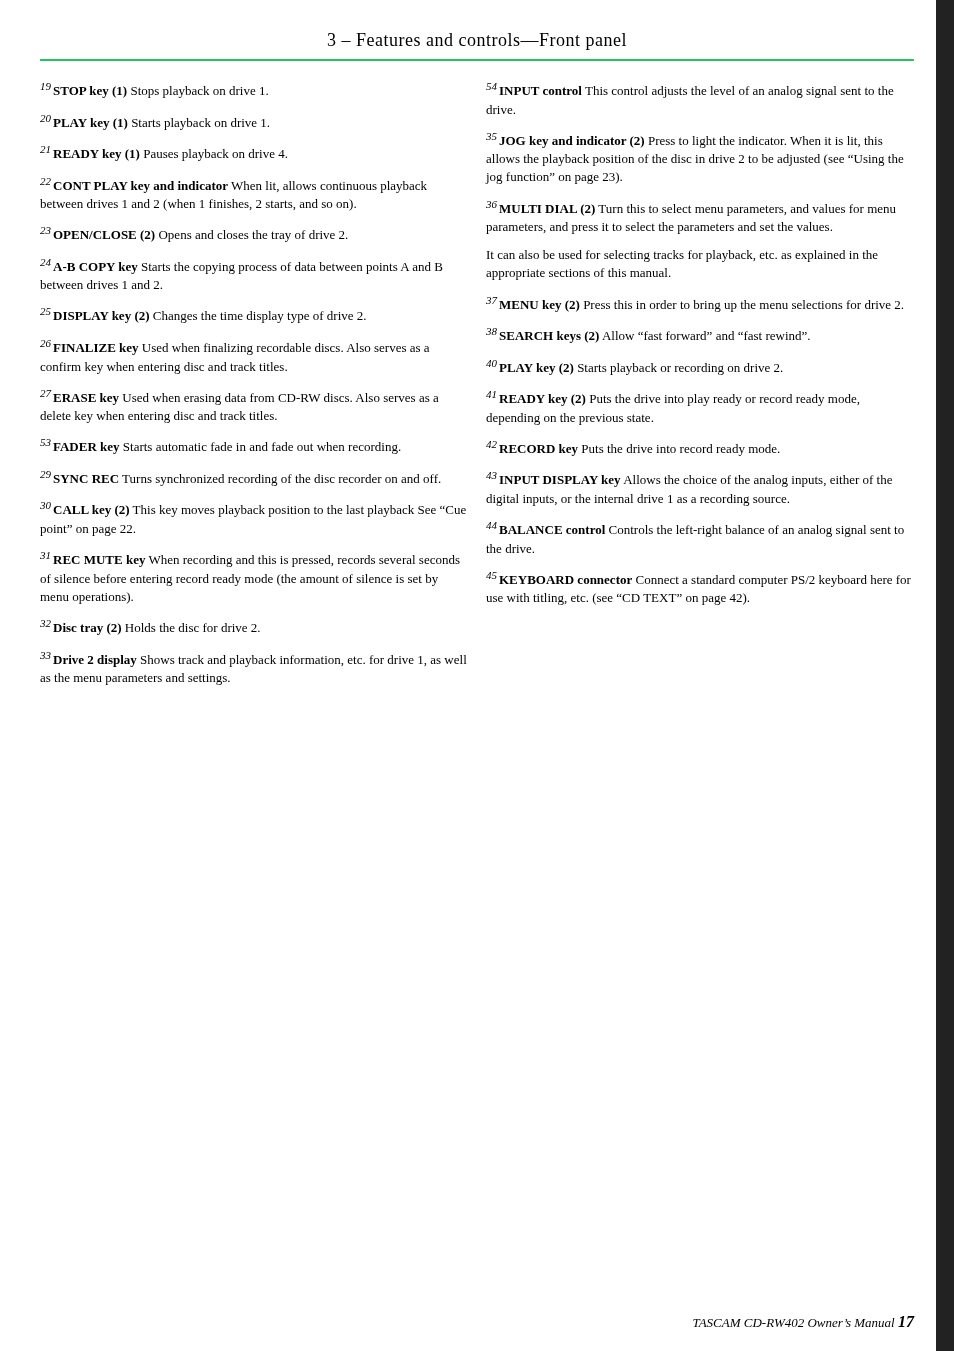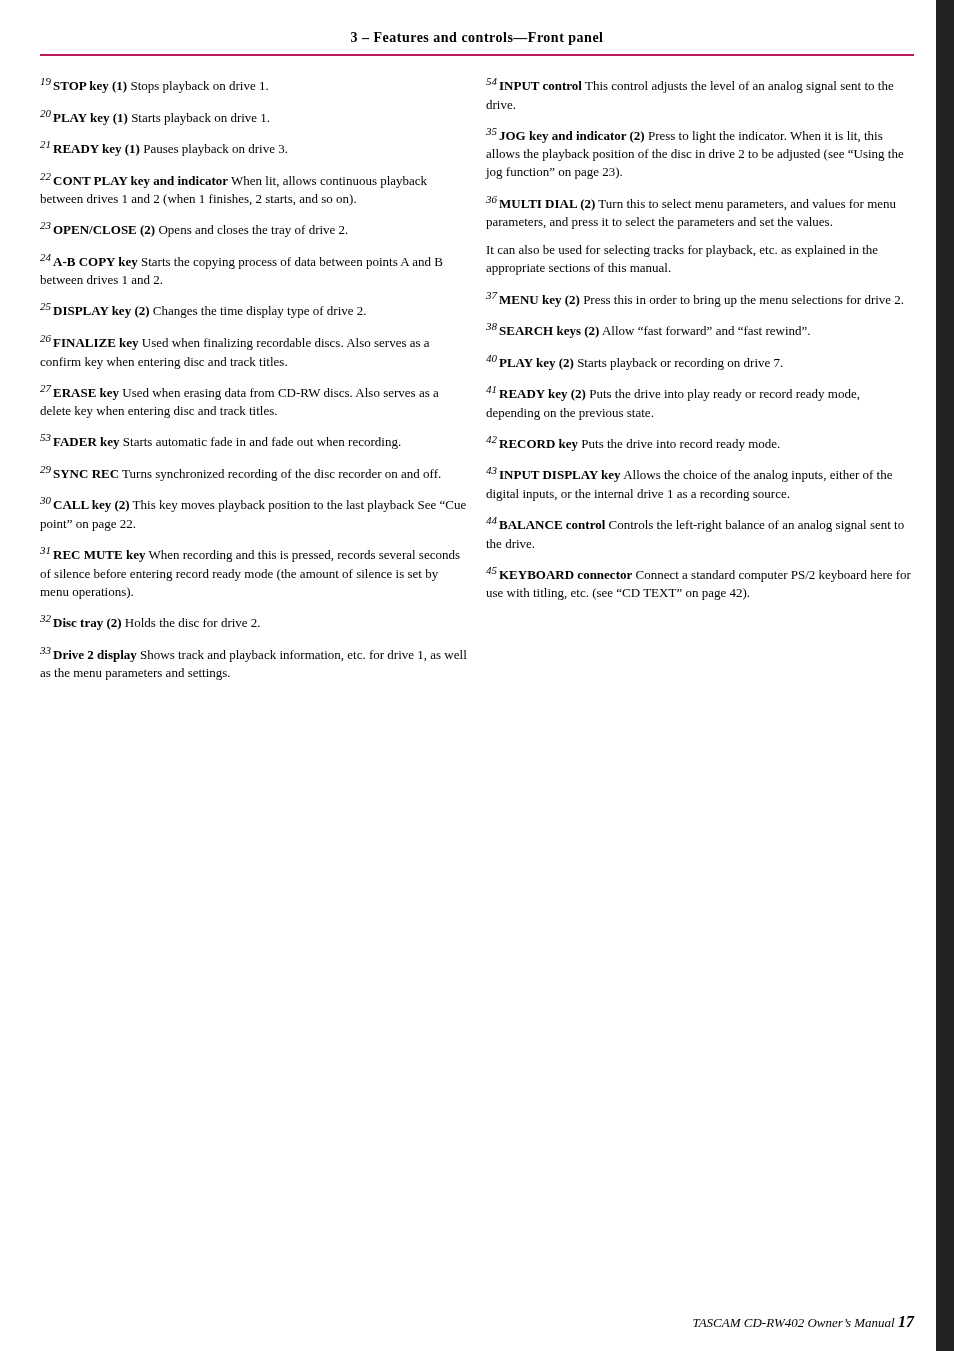--- a/index.html
+++ b/index.html
@@ -13,23 +13,23 @@
     }
     .page {
       width: 954px;
       min-height: 1351px;
       background: #fff;
       position: relative;
       padding: 30px 40px 60px 40px;
     }
     .page-title {
       text-align: center;
-      font-size: 14px;
-      font-weight: bold;
-      border-bottom: 2px solid #be185d;
+      font-size: 18px;
+      font-weight: normal;
+      border-bottom: 2px solid #22c55e;
       padding-bottom: 8px;
       margin-bottom: 18px;
       letter-spacing: 0.5px;
     }
     .columns {
       display: flex;
       gap: 18px;
     }
     .col {
       flex: 1;
@@ -76,42 +76,42 @@
 
 <div class="page">
   <div class="right-bar"></div>
 
   <div class="page-title">3 – Features and controls—Front panel</div>
 
   <div class="columns">
     <div class="col" id="left-col">
         <div class="item"><span class="item-number">19</span><span class="item-label">STOP key (1)</span><span class="item-text"> Stops playback on drive 1.</span></div>
         <div class="item"><span class="item-number">20</span><span class="item-label">PLAY key (1)</span><span class="item-text"> Starts playback on drive 1.</span></div>
-        <div class="item"><span class="item-number">21</span><span class="item-label">READY key (1)</span><span class="item-text"> Pauses playback on drive 3.</span></div>
+        <div class="item"><span class="item-number">21</span><span class="item-label">READY key (1)</span><span class="item-text"> Pauses playback on drive 4.</span></div>
         <div class="item"><span class="item-number">22</span><span class="item-label">CONT PLAY key and indicator</span><span class="item-text"> When lit, allows continuous playback between drives 1 and 2 (when 1 finishes, 2 starts, and so on).</span></div>
         <div class="item"><span class="item-number">23</span><span class="item-label">OPEN/CLOSE (2)</span><span class="item-text"> Opens and closes the tray of drive 2.</span></div>
         <div class="item"><span class="item-number">24</span><span class="item-label">A-B COPY key</span><span class="item-text"> Starts the copying process of data between points A and B between drives 1 and 2.</span></div>
         <div class="item"><span class="item-number">25</span><span class="item-label">DISPLAY key (2)</span><span class="item-text"> Changes the time display type of drive 2.</span></div>
         <div class="item"><span class="item-number">26</span><span class="item-label">FINALIZE key</span><span class="item-text"> Used when finalizing recordable discs. Also serves as a confirm key when entering disc and track titles.</span></div>
         <div class="item"><span class="item-number">27</span><span class="item-label">ERASE key</span><span class="item-text"> Used when erasing data from CD-RW discs. Also serves as a delete key when entering disc and track titles.</span></div>
         <div class="item"><span class="item-number">53</span><span class="item-label">FADER key</span><span class="item-text"> Starts automatic fade in and fade out when recording.</span></div>
         <div class="item"><span class="item-number">29</span><span class="item-label">SYNC REC</span><span class="item-text"> Turns synchronized recording of the disc recorder on and off.</span></div>
         <div class="item"><span class="item-number">30</span><span class="item-label">CALL key (2)</span><span class="item-text"> This key moves playback position to the last playback See “Cue point” on page 22.</span></div>
         <div class="item"><span class="item-number">31</span><span class="item-label">REC MUTE key</span><span class="item-text"> When recording and this is pressed, records several seconds of silence before entering record ready mode (the amount of silence is set by menu operations).</span></div>
         <div class="item"><span class="item-number">32</span><span class="item-label">Disc tray (2)</span><span class="item-text"> Holds the disc for drive 2.</span></div>
         <div class="item"><span class="item-number">33</span><span class="item-label">Drive 2 display</span><span class="item-text"> Shows track and playback information, etc. for drive 1, as well as the menu parameters and settings.</span></div>
       </div>
     <div class="col" id="right-col">
         <div class="item"><span class="item-number">54</span><span class="item-label">INPUT control</span><span class="item-text"> This control adjusts the level of an analog signal sent to the drive.</span></div>
         <div class="item"><span class="item-number">35</span><span class="item-label">JOG key and indicator (2)</span><span class="item-text"> Press to light the indicator. When it is lit, this allows the playback position of the disc in drive 2 to be adjusted (see “Using the jog function” on page 23).</span></div>
         <div class="item"><span class="item-number">36</span><span class="item-label">MULTI DIAL (2)</span><span class="item-text"> Turn this to select menu parameters, and values for menu parameters, and press it to select the parameters and set the values.</span></div>
         <div class="item"><span class="item-text">It can also be used for selecting tracks for playback, etc. as explained in the appropriate sections of this manual.</span></div>
         <div class="item"><span class="item-number">37</span><span class="item-label">MENU key (2)</span><span class="item-text"> Press this in order to bring up the menu selections for drive 2.</span></div>
         <div class="item"><span class="item-number">38</span><span class="item-label">SEARCH keys (2)</span><span class="item-text"> Allow “fast forward” and “fast rewind”.</span></div>
-        <div class="item"><span class="item-number">40</span><span class="item-label">PLAY key (2)</span><span class="item-text"> Starts playback or recording on drive 7.</span></div>
+        <div class="item"><span class="item-number">40</span><span class="item-label">PLAY key (2)</span><span class="item-text"> Starts playback or recording on drive 2.</span></div>
         <div class="item"><span class="item-number">41</span><span class="item-label">READY key (2)</span><span class="item-text"> Puts the drive into play ready or record ready mode, depending on the previous state.</span></div>
         <div class="item"><span class="item-number">42</span><span class="item-label">RECORD key</span><span class="item-text"> Puts the drive into record ready mode.</span></div>
         <div class="item"><span class="item-number">43</span><span class="item-label">INPUT DISPLAY key</span><span class="item-text"> Allows the choice of the analog inputs, either of the digital inputs, or the internal drive 1 as a recording source.</span></div>
         <div class="item"><span class="item-number">44</span><span class="item-label">BALANCE control</span><span class="item-text"> Controls the left-right balance of an analog signal sent to the drive.</span></div>
         <div class="item"><span class="item-number">45</span><span class="item-label">KEYBOARD connector</span><span class="item-text"> Connect a standard computer PS/2 keyboard here for use with titling, etc. (see “CD TEXT” on page 42).</span></div>
       </div>
   </div>
 
   <div class="footer">
     <span>TASCAM CD-RW402 Owner’s Manual</span>

